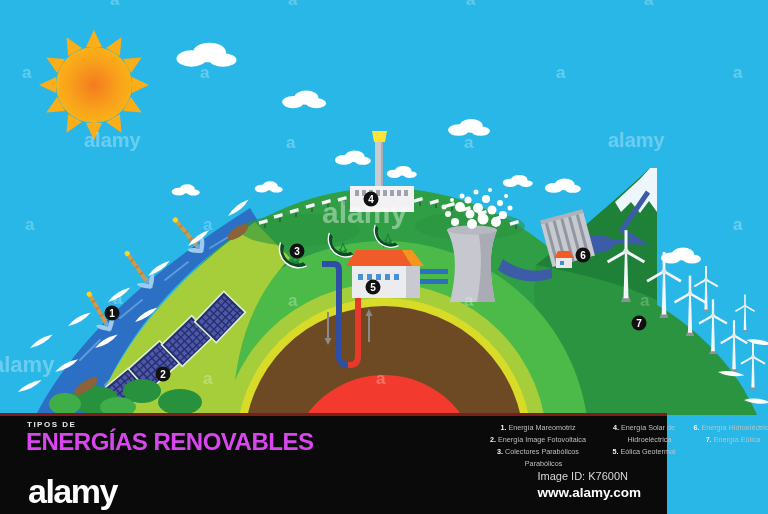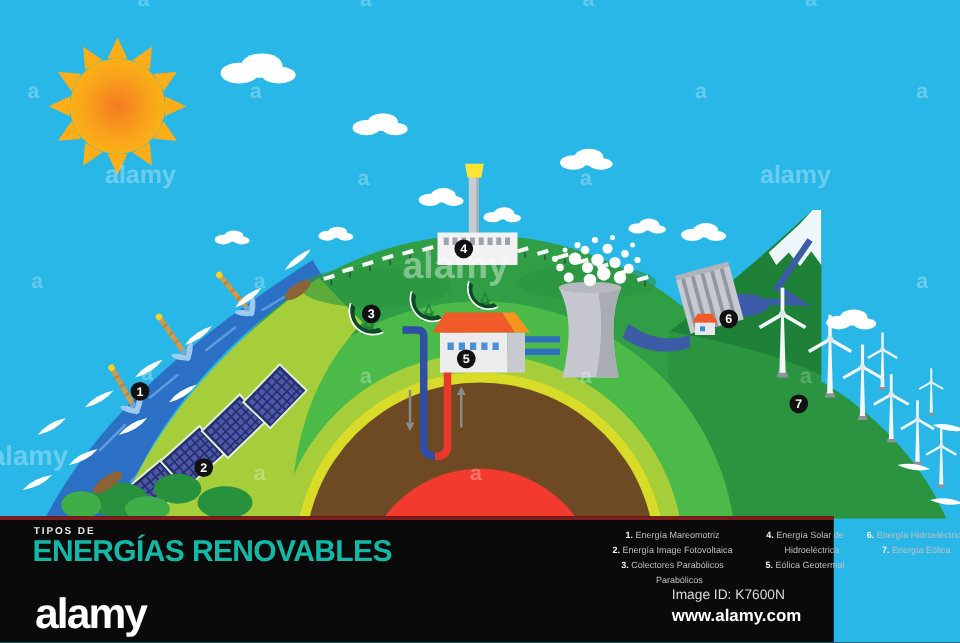--- a/index.html
+++ b/index.html
@@ -8,21 +8,21 @@
   .stage svg{position:absolute;left:0;top:0;display:block;}
   
   .wm{position:absolute;color:#fff;font-weight:bold;line-height:1;pointer-events:none;
       font-family:"Liberation Sans",sans-serif;}
   
   .caption{position:absolute;left:0;top:413px;width:667px;height:101px;background:#0a0a0a;
            border-top:3px solid #7f1d1d;box-sizing:border-box;color:#fff;}
   .kicker{position:absolute;left:27px;top:4px;font-size:8px;font-weight:bold;
           letter-spacing:1.5px;color:#e8e8e8;}
   .heading{position:absolute;left:26px;top:12px;font-size:24px;font-weight:bold;
-           letter-spacing:-0.5px;color:#14b8a6;white-space:nowrap;}
+           letter-spacing:-0.5px;color:#d946ef;white-space:nowrap;}
   .legend{position:absolute;left:479px;top:6px;display:flex;gap:14px;}
   .legend .col{display:flex;flex-direction:column;text-align:center;}
   .legend .li{font-size:7.2px;line-height:12px;color:#bfbfbf;padding-left:11px;text-indent:-11px;}
   .legend .li b{color:#f2f2f2;}
   .col1{width:118px;} .col2{width:66px;} .col3{width:84px;}
   
   .logo{position:absolute;left:28px;top:56px;font-size:34px;font-weight:bold;
         letter-spacing:-1.5px;color:#fff;}
   .footright{position:absolute;right:26px;top:53px;text-align:left;}
   .imageid{font-size:11px;color:#d8d8d8;line-height:15px;}

